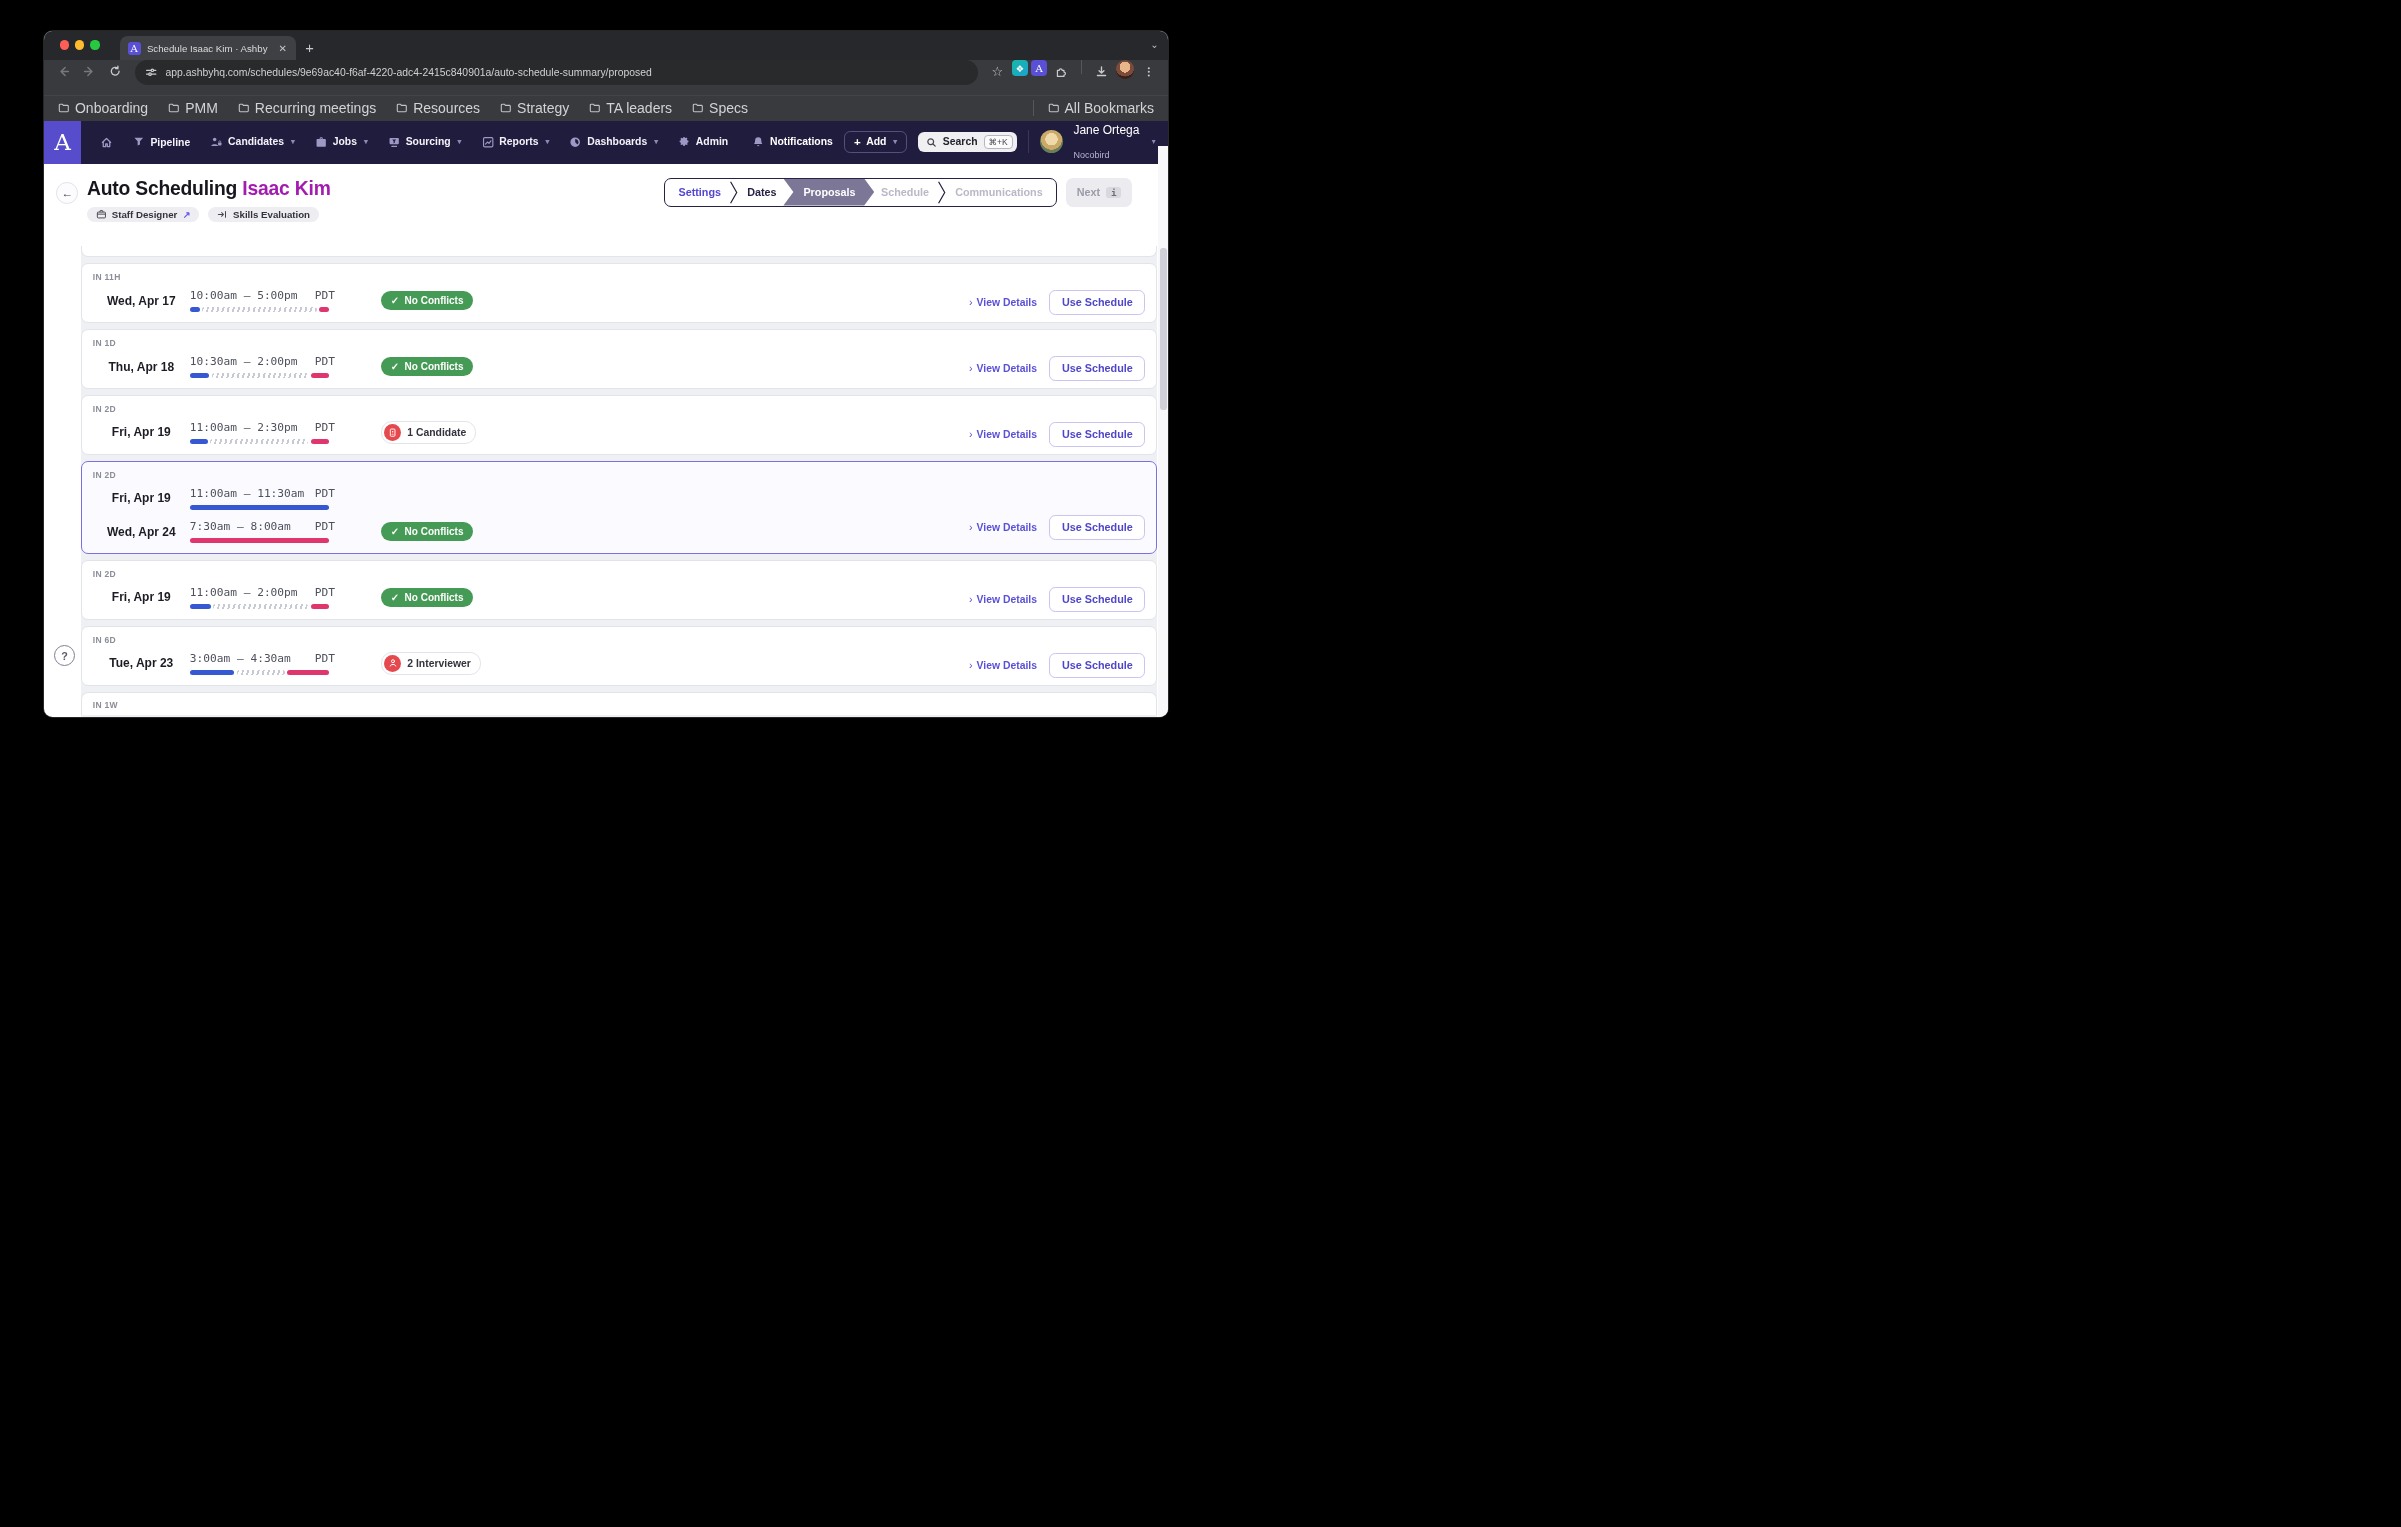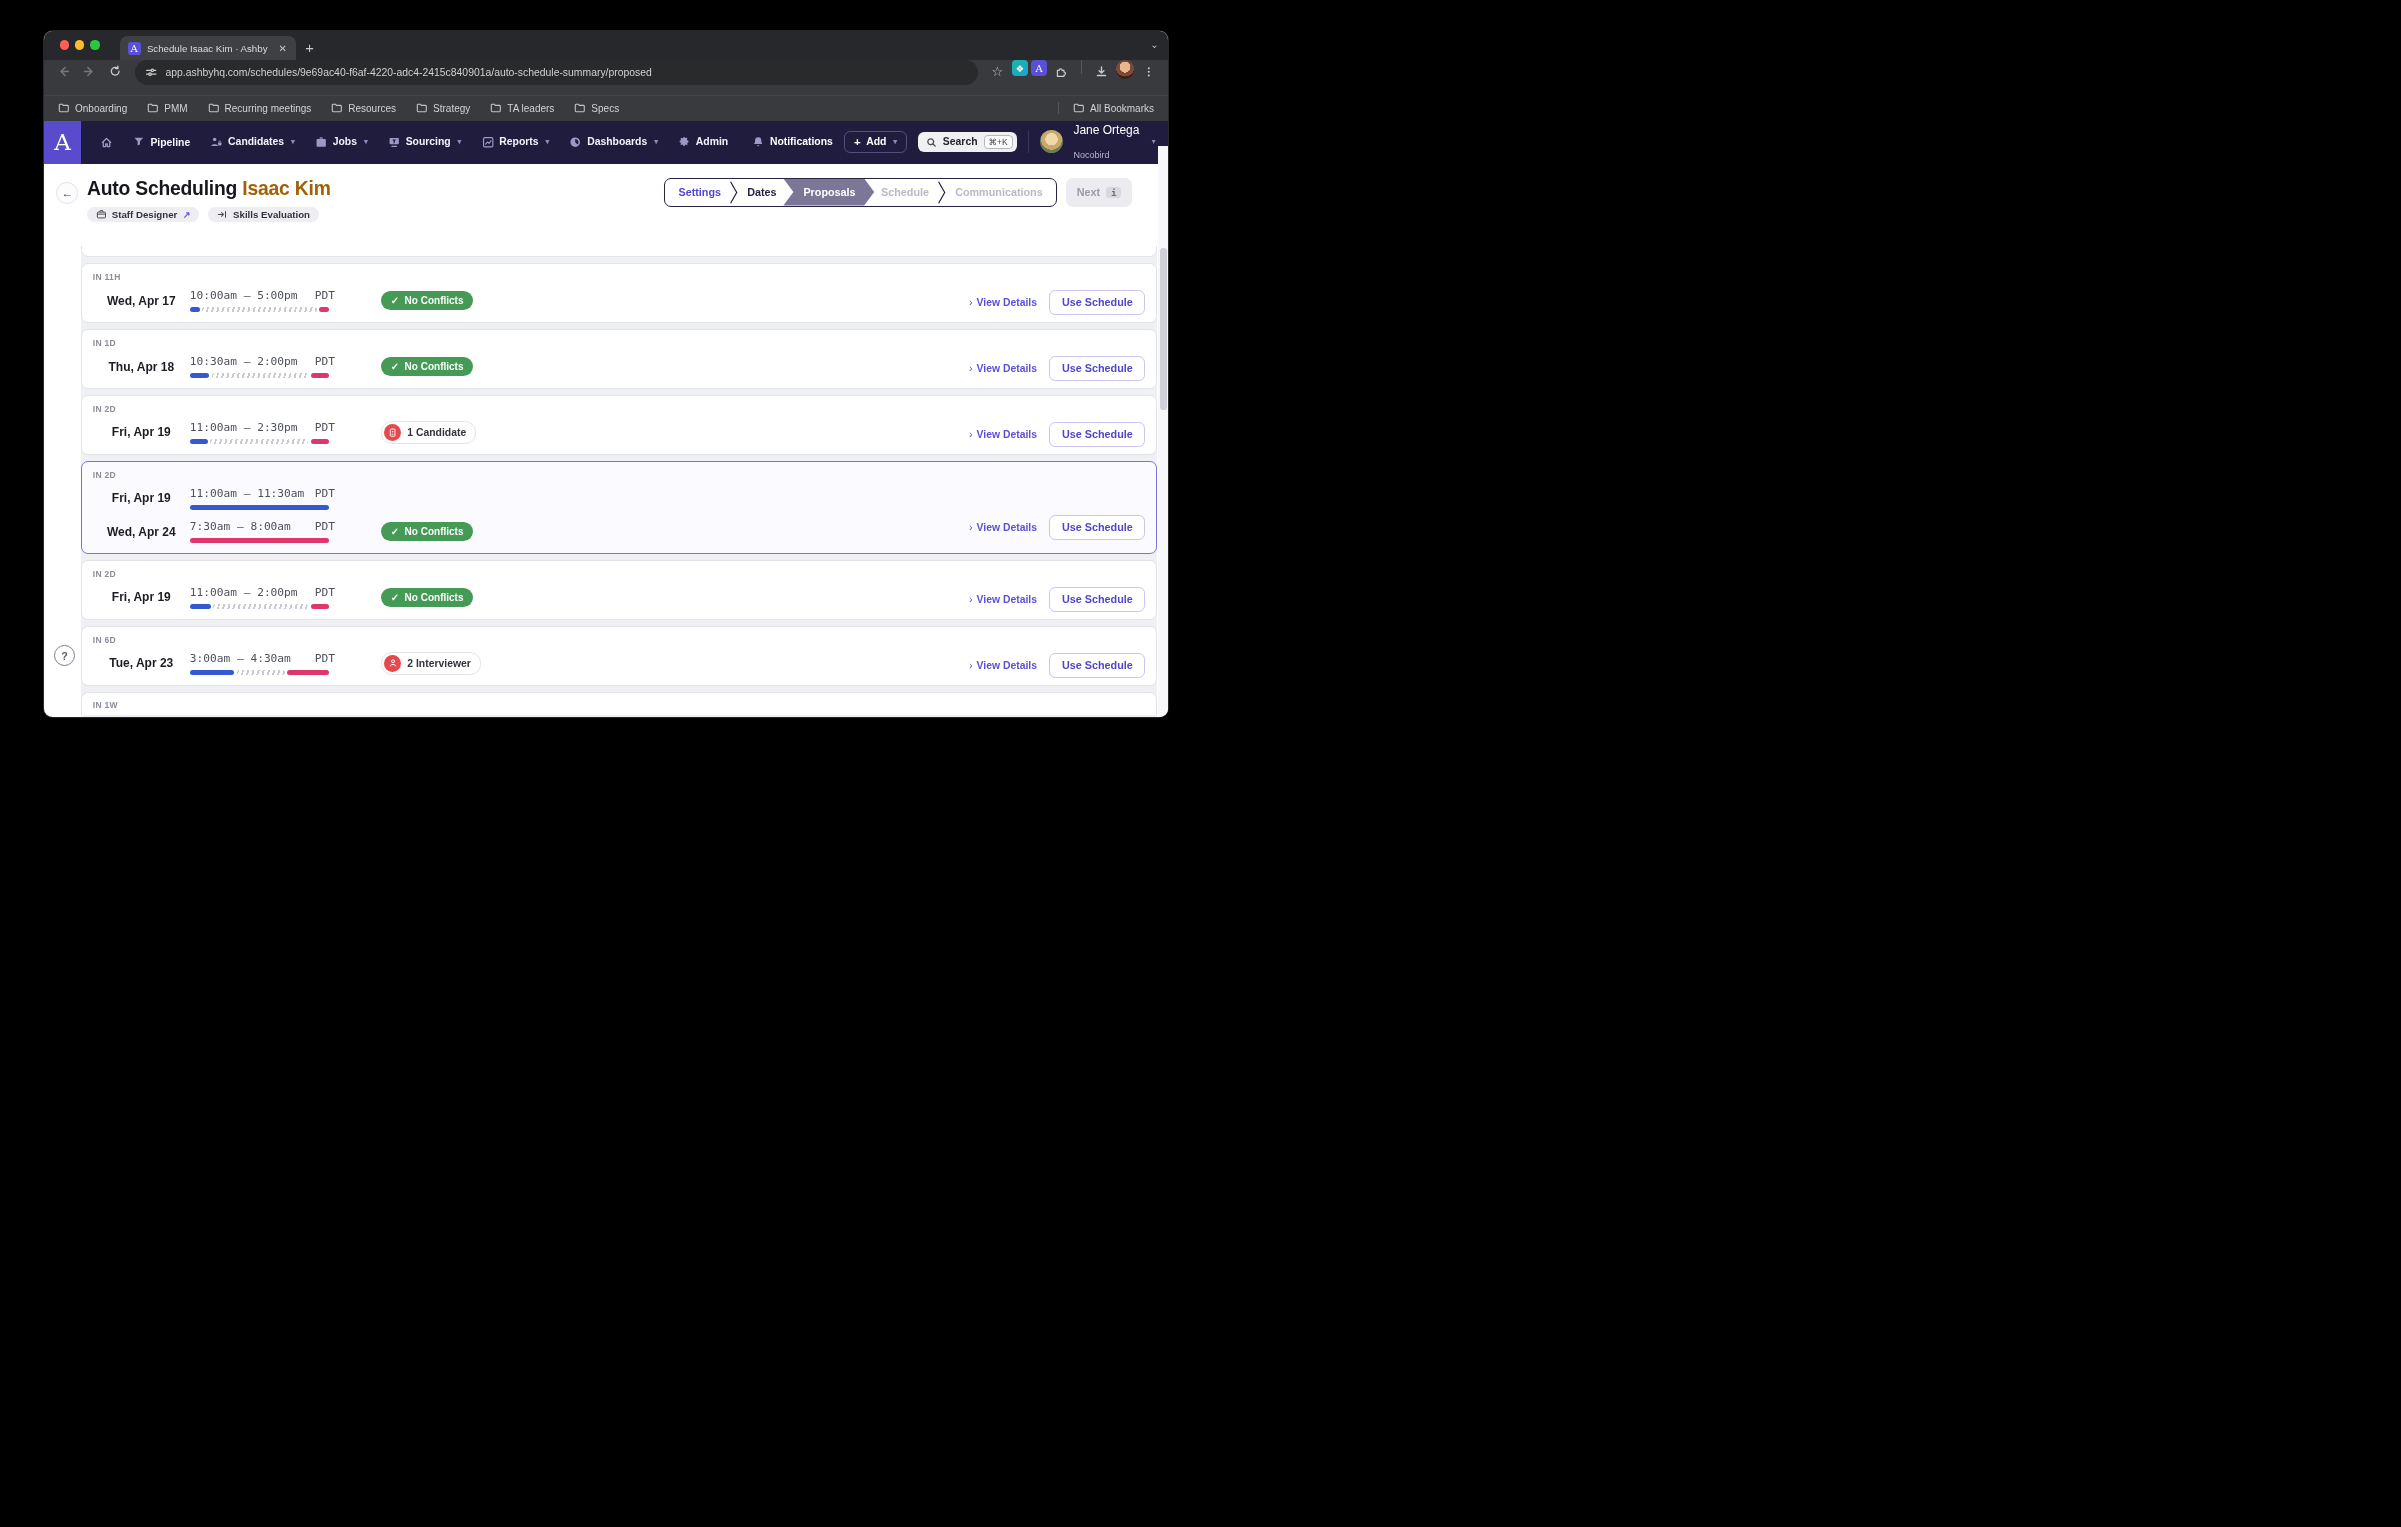--- a/index.html
+++ b/index.html
@@ -36,21 +36,21 @@
   .ext { width:16.2px; height:16.2px; border-radius:3.9px; display:flex; align-items:center; justify-content:center; }
   .ext-teal { background:linear-gradient(135deg,#17b8a6,#1ba3cf); color:#fff; font-size:9.3px; }
   .ext-ashby { background:#5a50d5; color:#fff; font-family:"DejaVu Serif",serif; font-size:10px; }
   .tb-sep { width:0.8px; height:14px; background:#55565a; margin:0 4.6px; }
   .avatar-sm { width:18.6px; height:18.6px; border-radius:50%;
     background:radial-gradient(circle at 50% 38%, #e8b68a 0 36%, #7a4a3a 37% 62%, #3a1f18 63%); }
 
   
   .bookmarks { height:25.5px; background:#393a3d; display:flex; align-items:center; padding:0 14px; gap:20px;
     border-top:0.8px solid #434447; }
-  .bm { display:flex; align-items:center; gap:5.4px; color:#d2d3d5; font-size:10px; white-space:nowrap; }
+  .bm { display:flex; align-items:center; gap:5.4px; color:#d2d3d5; font-size:14px; white-space:nowrap; }
   .bm svg { stroke:#c2c3c5; }
   .bm-spacer { flex:1; }
 
   
   .appnav { height:43px; background:#201c3d; display:flex; align-items:center; color:#fff; }
   .logo { width:37px; height:43px; background:#564ccc; color:#fff; font-family:"DejaVu Serif",serif;
     font-size:23px; display:flex; align-items:center; justify-content:center; }
   .navitems { display:flex; align-items:center; gap:3.1px; margin-left:10.8px; }
   .navitem { display:flex; align-items:center; gap:5.4px; padding:6.2px 8.5px; font-size:10.4px; font-weight:700;
     color:#f4f3fa; }
@@ -76,21 +76,21 @@
     padding:0 25px; gap:6.2px; }
   .crumb { color:#554bd0; font-size:9.3px; font-weight:700; display:flex; align-items:center; gap:4.6px; }
   .crumb-sep { width:3.1px; height:3.1px; background:#b9b9c4; border-radius:0.8px; }
 
   
   .pagehead { background:#fff; padding:14px 0 10.8px 23px; position:relative; }
   .backbtn { position:absolute; left:12.4px; top:18.6px; width:21.7px; height:21.7px; border-radius:50%;
     border:0.8px solid #e2e2ea; background:#fcfcfe; display:flex; align-items:center; justify-content:center;
     color:#3c3c46; font-size:11.6px; }
   .titlerow { margin-left:20px; font-size:19.3px; font-weight:800; letter-spacing:-0.2px; color:#16161d; }
-  .titlerow .nm { color:#a16207; }
+  .titlerow .nm { color:#a21caf; }
   .tagrow { margin-left:20px; margin-top:7px; display:flex; gap:9.3px; }
   .tag { display:flex; align-items:center; gap:5.4px; background:#ededf2; border-radius:8.5px; padding:2.3px 8.5px;
     font-size:9.7px; font-weight:700; color:#33333c; }
   .tag .lnk { color:#6355e8; font-size:9.3px; }
   .tag svg { color:#45454e; }
 
   
   .stepwrap { position:absolute; right:36px; top:14px; display:flex; gap:9.3px; }
   .stepper { display:flex; align-items:stretch; height:29px; background:#fff; border:1.5px solid #262244;
     border-radius:7px; overflow:hidden; }

